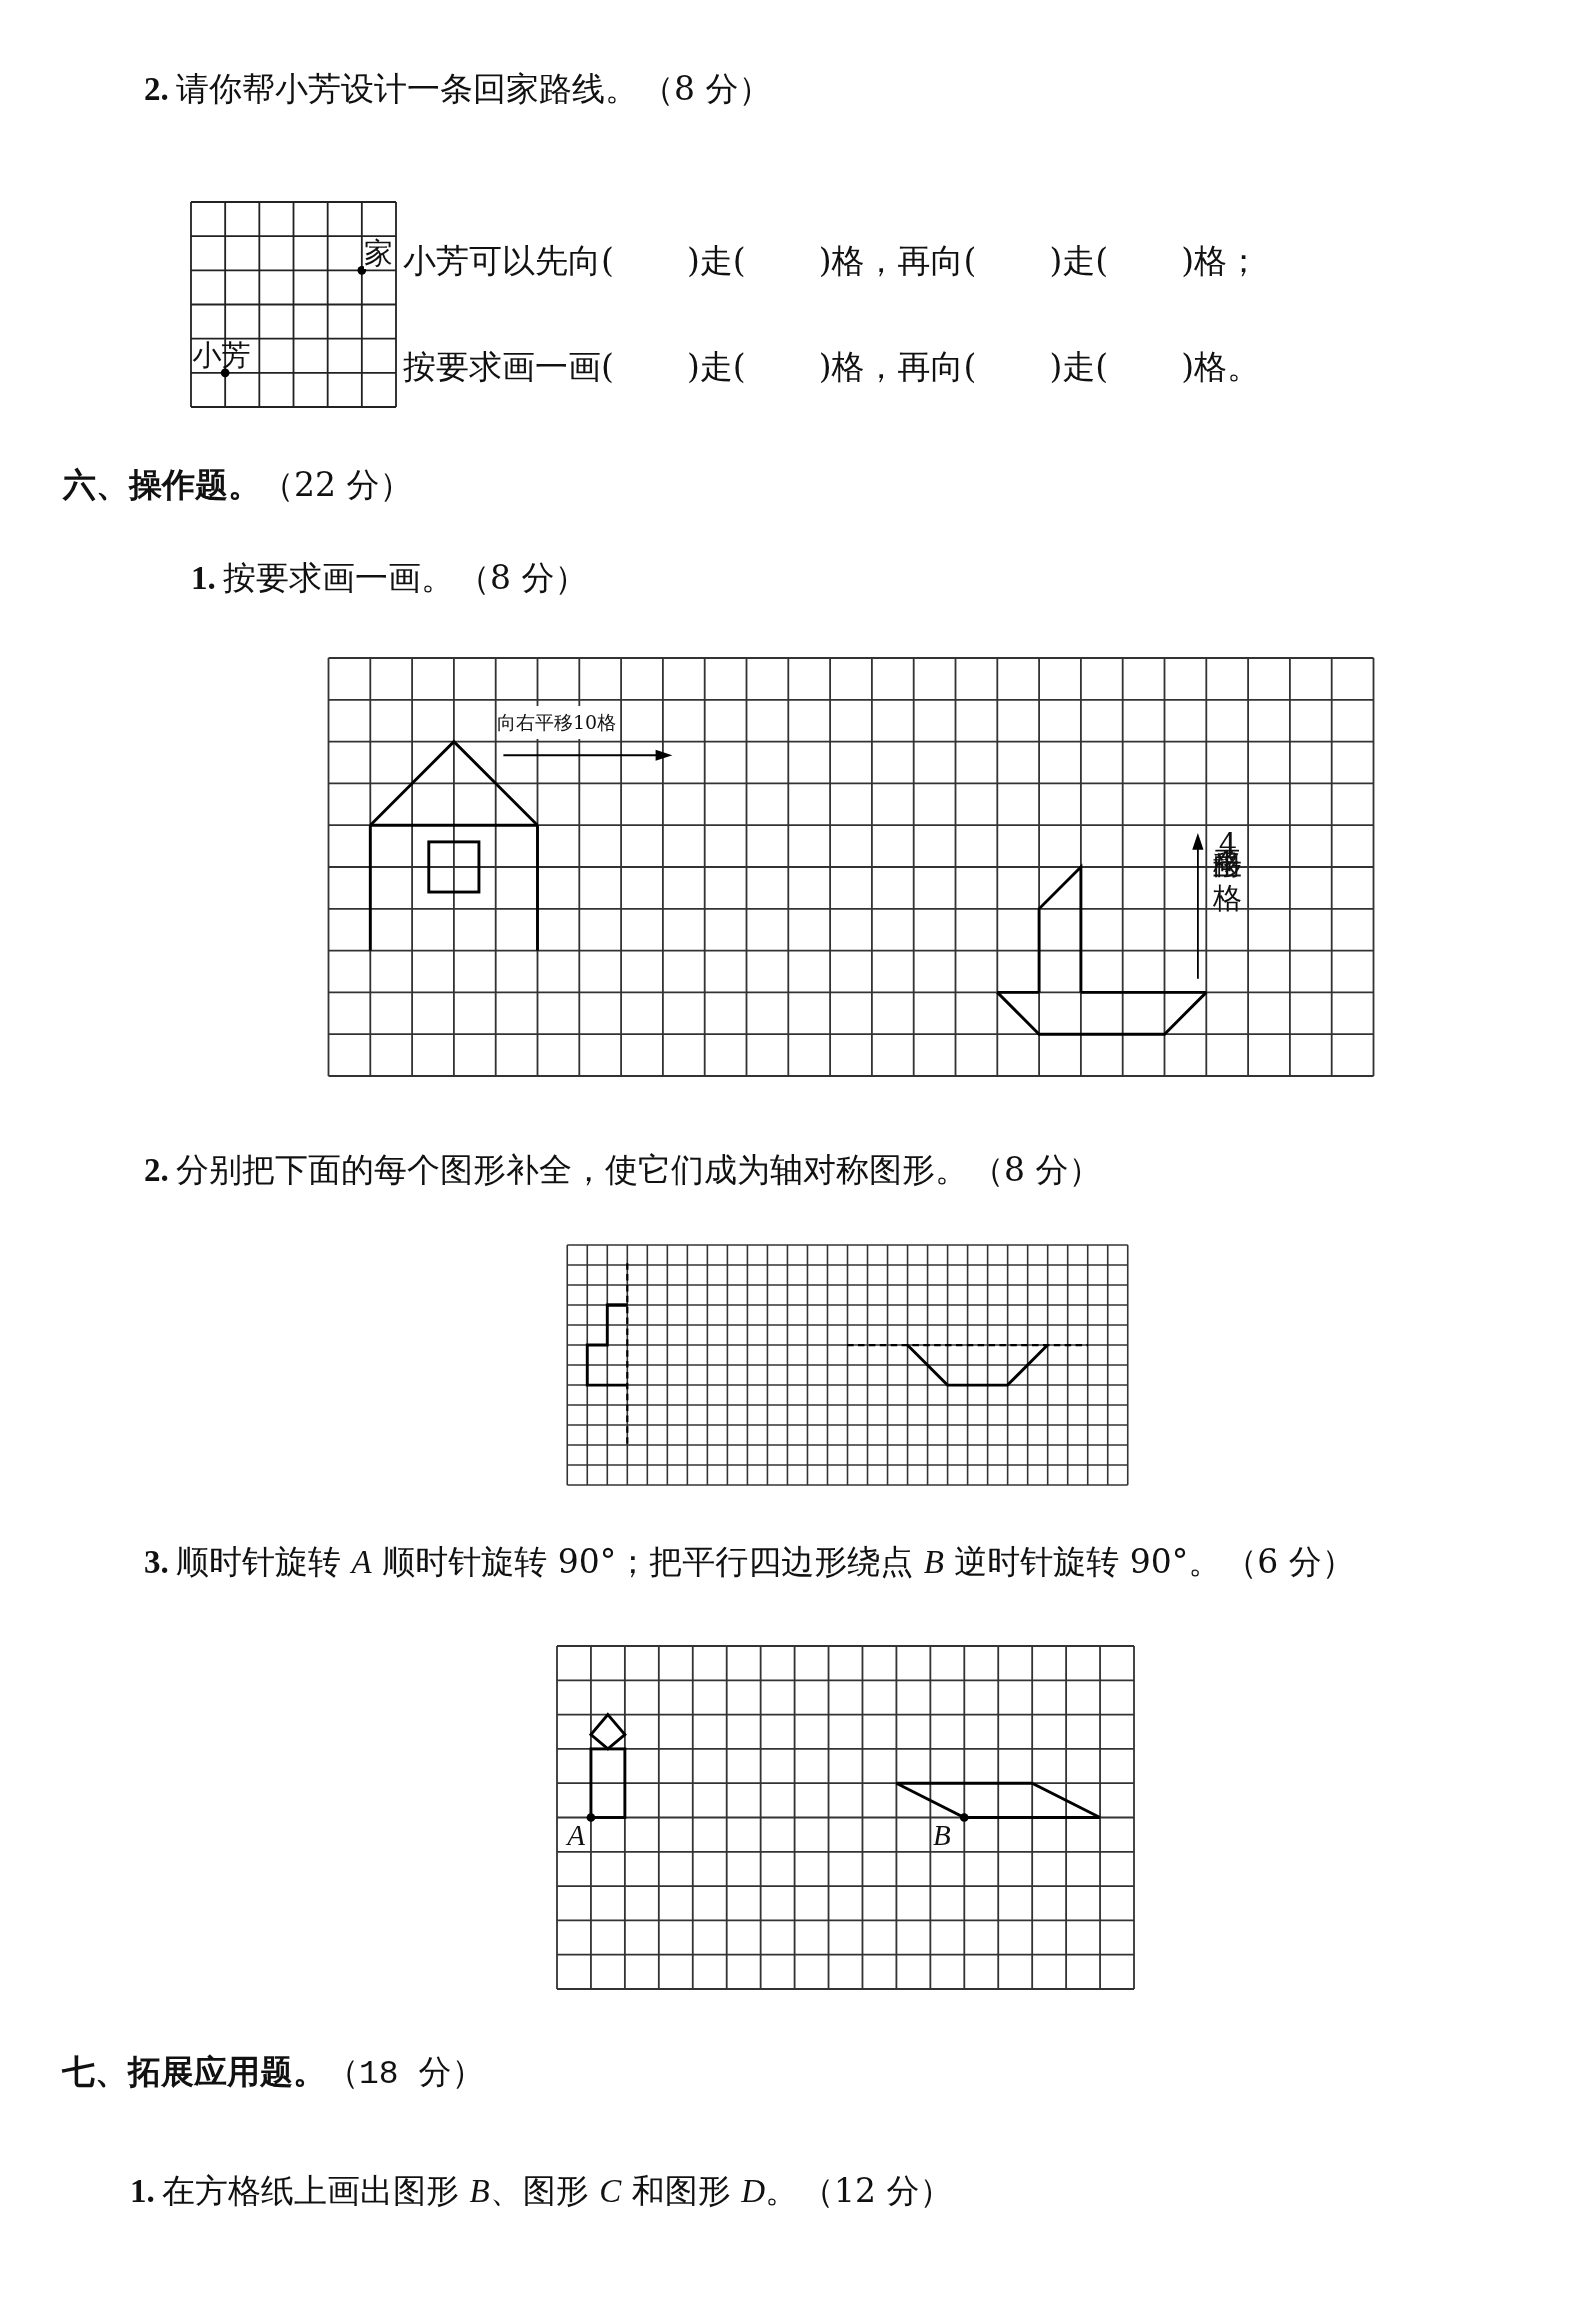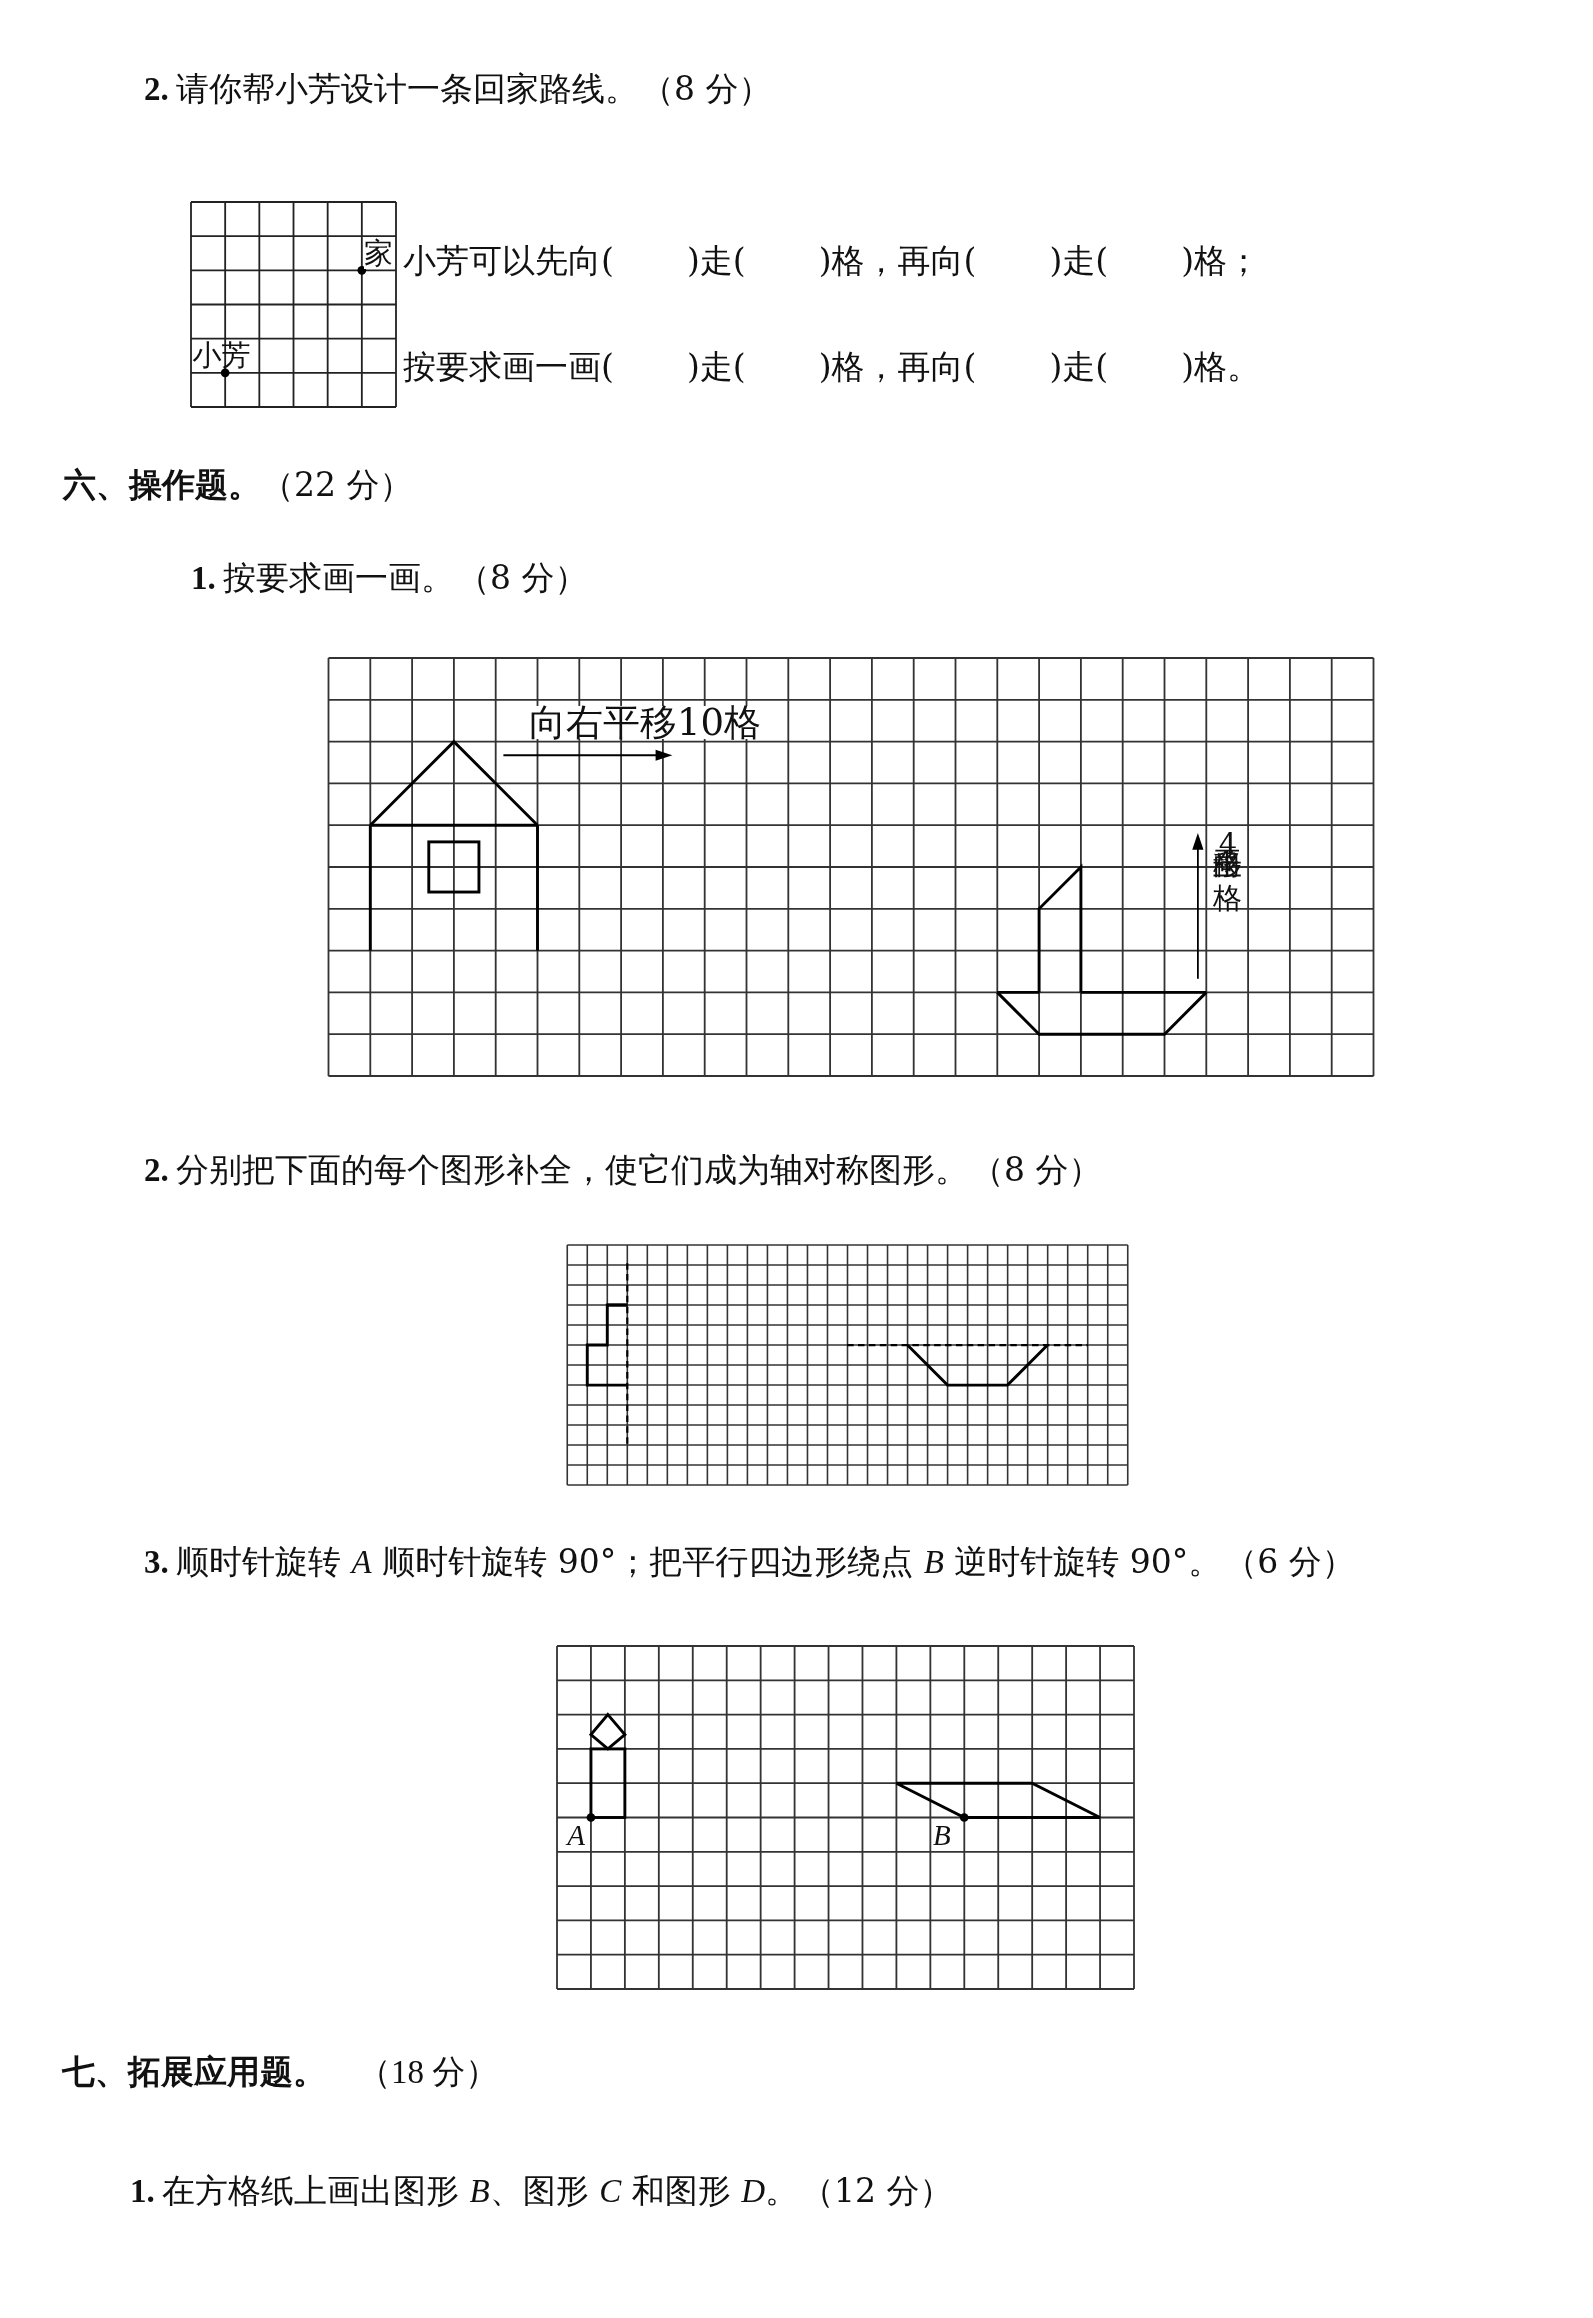--- a/index.html
+++ b/index.html
@@ -118,21 +118,21 @@
       <polyline points="921.6,460.8 979.2,518.4 1152,518.4 1209.6,460.8"></polyline>
       <line x1="921.6" y1="460.8" x2="979.2" y2="460.8"></line>
       <line x1="1036.8" y1="460.8" x2="1209.6" y2="460.8"></line>
       <polyline points="979.2,460.8 979.2,345.6 1036.8,288 1036.8,460.8"></polyline>
     </g>
     <g stroke="#000" stroke-width="2.5">
       <line x1="1198" y1="442" x2="1198" y2="260"></line>
       <polygon points="1198,245 1192,263 1204,263" fill="#000"></polygon>
     </g>
   </svg>
-  <span style="position:absolute; left:169px; top:48px; font-size:37px; line-height:33px; background:#fff;margin-left:32px;">向右平移10格</span>
+  <span style="position:absolute; left:169px; top:48px; font-size:19px; line-height:33px; background:#fff;">向右平移10格</span>
   <span style="position:absolute; left:883px; top:169px; font-size:29px; line-height:30.5px; width:32px; writing-mode:vertical-rl; text-orientation:upright; background:#fff;">向上平移4格</span>
 </div>
 
 <div class="line" style="left:144px; top:1149px;">
   <span class="qnum">2.</span><span>分别把下面的每个图形补全，使它们成为轴对称图形。</span><span class="pts">（8 分）</span>
 </div>
 
 <div class="grid" style="left:567px; top:1245px; width:561px; height:240px;">
   <svg width="561" height="240" viewBox="0 0 773 331">
     <g stroke="#333" stroke-width="2.2" id="g2lines">
@@ -232,19 +232,19 @@
     <g stroke="#000" stroke-width="4" fill="none">
       <polygon points="467,188.8 653.8,188.8 747.2,236 560.4,236"></polygon>
     </g>
     <circle cx="560.4" cy="236" r="6" fill="#000"></circle>
   </svg>
   <span class="math" style="position:absolute; left:10.2px; top:173px; font-size:29px; line-height:32px; background:#fff;">A</span>
   <span class="math" style="position:absolute; left:376px; top:173px; font-size:29px; line-height:32px; background:#fff;">B</span>
 </div>
 
 <div class="line sec" style="left:62px; top:2051px;">
-  <span>七、拓展应用题。</span><span style="font-weight:normal; font-family:Liberation Serif, serif;margin-left:32px;">（18 分）</span>
+  <span>七、拓展应用题。</span><span style="font-weight:normal; font-family:Liberation Mono, monospace;">（18 分）</span>
 </div>
 
 <div class="line" style="left:130px; top:2146px;margin-top:24px;">
   <span class="qnum">1.</span><span>在方格纸上画出图形 </span><span class="math">B</span><span>、图形 </span><span class="math">C</span><span> 和图形 </span><span class="math">D</span><span>。</span><span class="pts">（12 分）</span>
 </div>
 
 
 </body></html>

